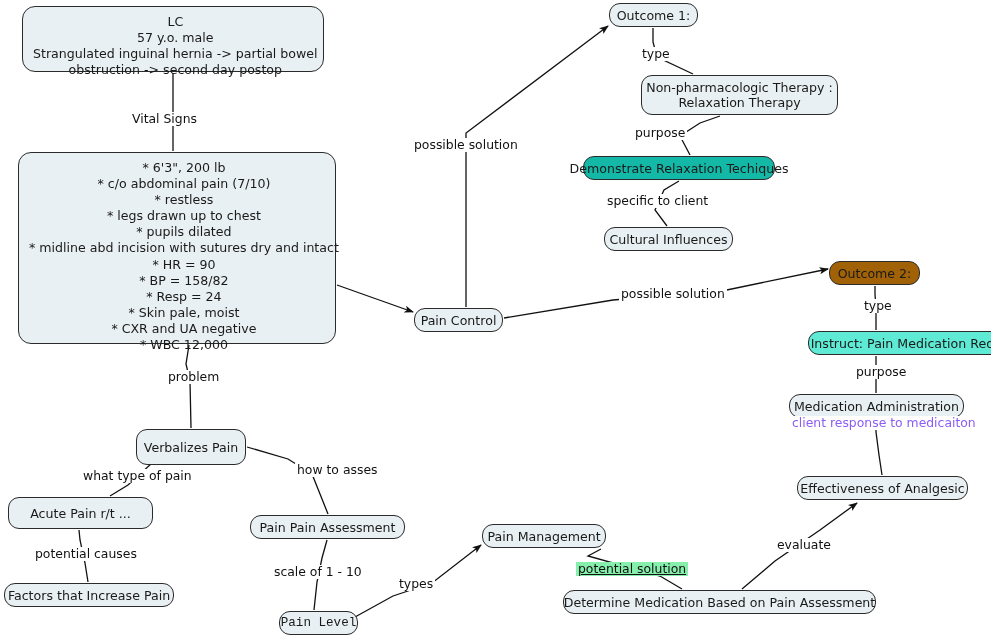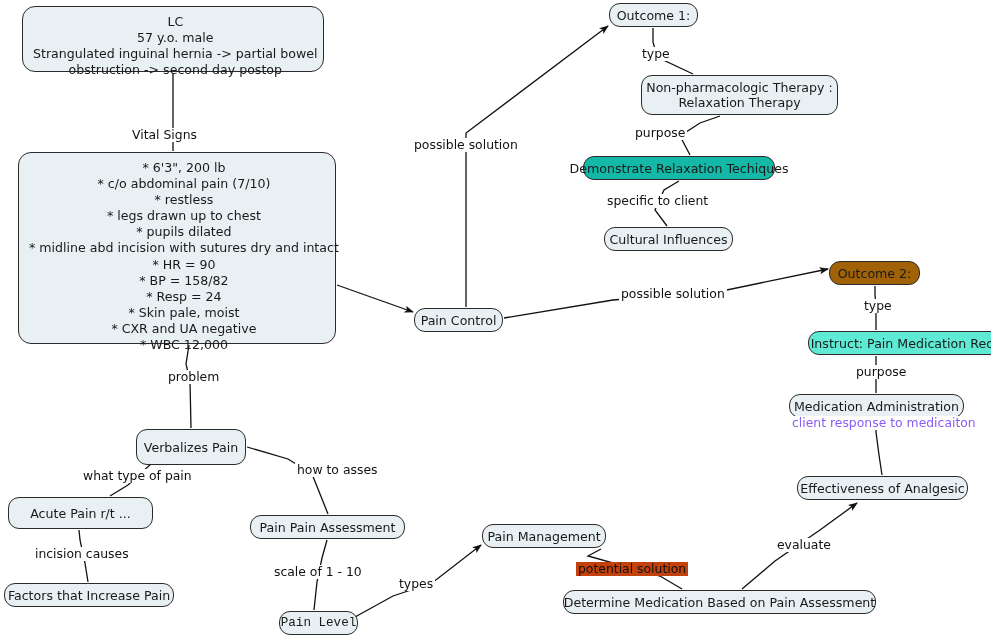--- a/index.html
+++ b/index.html
@@ -118,31 +118,31 @@
       <div class="node" style="left: 797px; top: 476px; width: 171px; height: 24px; background: rgb(233, 240, 243); border-color: rgb(43, 43, 43);">Effectiveness of Analgesic</div>
       <div class="node" style="left: 136px; top: 429px; width: 110px; height: 36px; background: rgb(233, 240, 243); border-color: rgb(43, 43, 43);">Verbalizes Pain</div>
       <div class="node" style="left: 8px; top: 497px; width: 145px; height: 32px; background: rgb(233, 240, 243); border-color: rgb(43, 43, 43);">Acute Pain r/t ...</div>
       <div class="node" style="left: 4px; top: 583px; width: 170px; height: 24px; background: rgb(233, 240, 243); border-color: rgb(43, 43, 43);">Factors that Increase Pain</div>
       <div class="node" style="left: 250px; top: 515px; width: 155px; height: 24px; background: rgb(233, 240, 243); border-color: rgb(43, 43, 43);">Pain Pain Assessment</div>
       <div class="node" style="left: 279px; top: 611px; width: 79px; height: 24px; background: rgb(233, 240, 243); border-color: rgb(43, 43, 43); font-family: Liberation Mono, monospace;">Pain Level</div>
       <div class="node" style="left: 482px; top: 524px; width: 124px; height: 24px; background: rgb(233, 240, 243); border-color: rgb(43, 43, 43);">Pain Management</div>
       <div class="node" style="left: 563px; top: 590px; width: 313px; height: 24px; background: rgb(233, 240, 243); border-color: rgb(43, 43, 43);">Determine Medication Based on Pain Assessment</div>
     </div>
   <div id="label-layer">
-      <div class="edge-label" style="left: 130px; top: 112px; color: rgb(17, 17, 17); background: rgb(255, 255, 255); padding: 0px 2px; margin-top: 16px;">Vital Signs</div>
+      <div class="edge-label" style="left: 130px; top: 112px; color: rgb(17, 17, 17); background: rgb(255, 255, 255); padding: 0px 2px;">Vital Signs</div>
       <div class="edge-label" style="left: 412px; top: 138px; color: rgb(17, 17, 17); background: rgb(255, 255, 255); padding: 0px 2px;">possible solution</div>
       <div class="edge-label" style="left: 640px; top: 47px; color: rgb(17, 17, 17); background: rgb(255, 255, 255); padding: 0px 2px;">type</div>
       <div class="edge-label" style="left: 633px; top: 126px; color: rgb(17, 17, 17); background: rgb(255, 255, 255); padding: 0px 2px;">purpose</div>
       <div class="edge-label" style="left: 605px; top: 194px; color: rgb(17, 17, 17); background: rgb(255, 255, 255); padding: 0px 2px;">specific to client</div>
       <div class="edge-label" style="left: 166px; top: 370px; color: rgb(17, 17, 17); background: rgb(255, 255, 255); padding: 0px 2px;">problem</div>
       <div class="edge-label" style="left: 619px; top: 287px; color: rgb(17, 17, 17); background: rgb(255, 255, 255); padding: 0px 2px;">possible solution</div>
       <div class="edge-label" style="left: 862px; top: 299px; color: rgb(17, 17, 17); background: rgb(255, 255, 255); padding: 0px 2px;">type</div>
       <div class="edge-label" style="left: 854px; top: 365px; color: rgb(17, 17, 17); background: rgb(255, 255, 255); padding: 0px 2px;">purpose</div>
       <div class="edge-label" style="left: 790px; top: 416px; color: #8b5cf6; background: rgb(255, 255, 255); padding: 0px 2px;">client response to medicaiton</div>
       <div class="edge-label" style="left: 81px; top: 469px; color: rgb(17, 17, 17); background: rgb(255, 255, 255); padding: 0px 2px;">what type of pain</div>
-      <div class="edge-label" style="left: 33px; top: 547px; color: rgb(17, 17, 17); background: rgb(255, 255, 255); padding: 0px 2px;">incision causes</div>
+      <div class="edge-label" style="left: 33px; top: 547px; color: rgb(17, 17, 17); background: rgb(255, 255, 255); padding: 0px 2px;">potential causes</div>
       <div class="edge-label" style="left: 295px; top: 463px; color: rgb(17, 17, 17); background: rgb(255, 255, 255); padding: 0px 2px;">how to asses</div>
       <div class="edge-label" style="left: 272px; top: 565px; color: rgb(17, 17, 17); background: rgb(255, 255, 255); padding: 0px 2px;">scale of 1 - 10</div>
       <div class="edge-label" style="left: 397px; top: 577px; color: rgb(17, 17, 17); background: rgb(255, 255, 255); padding: 0px 2px;">types</div>
-      <div class="edge-label" style="left: 576px; top: 562px; color: rgb(17, 17, 17); background: #c2410c; padding: 0px 2px;">potential solution</div>
+      <div class="edge-label" style="left: 576px; top: 562px; color: rgb(17, 17, 17); background: #86efac; padding: 0px 2px; text-decoration: underline;">potential solution</div>
       <div class="edge-label" style="left: 775px; top: 538px; color: rgb(17, 17, 17); background: rgb(255, 255, 255); padding: 0px 2px;">evaluate</div>
     </div>
 </div>
 
 </body></html>

